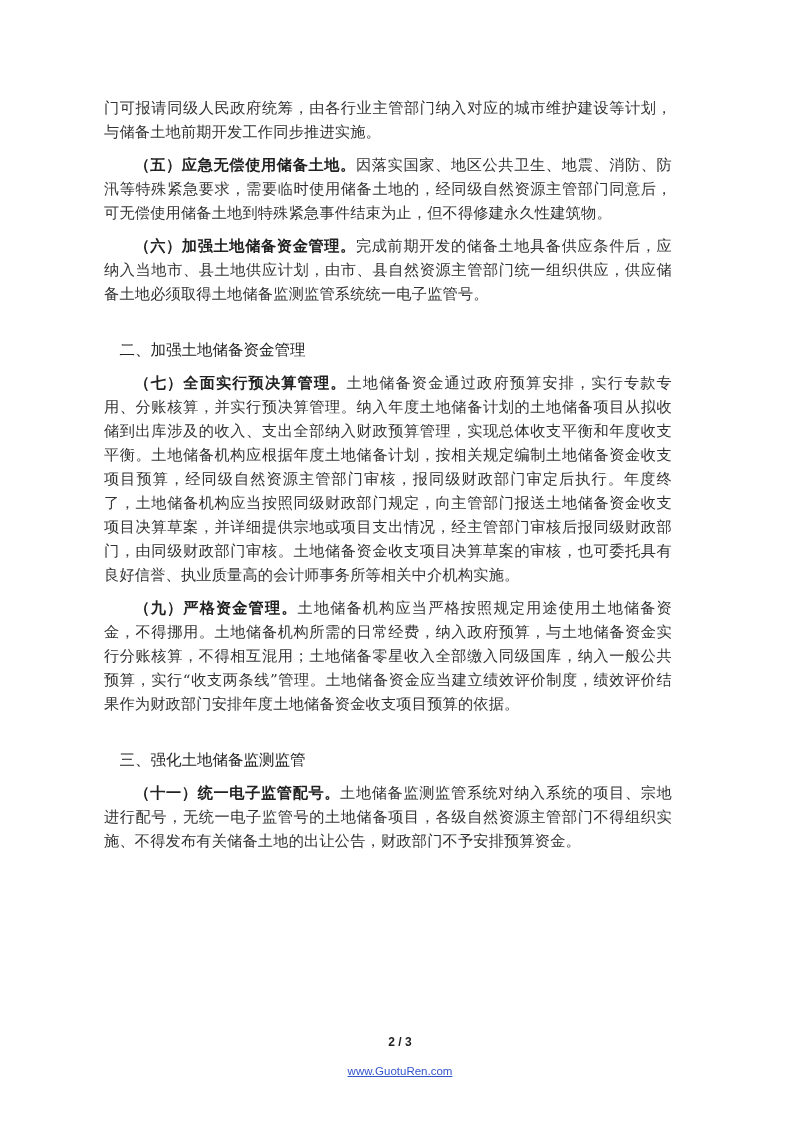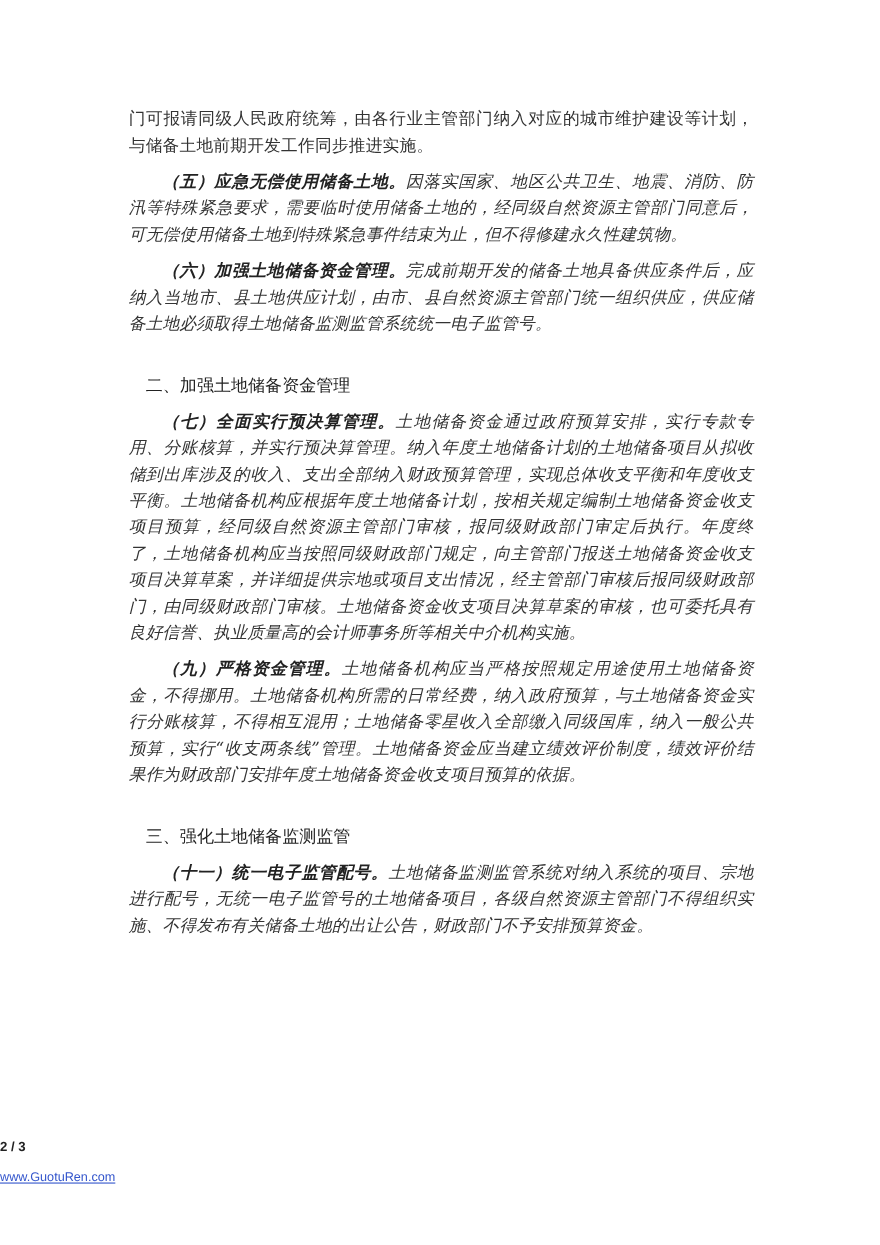--- a/index.html
+++ b/index.html
@@ -1,24 +1,24 @@
 <!DOCTYPE html>
 <html><head>
 <meta charset="utf-8">
 <style>
   html, body { margin: 0; padding: 0; background: #ffffff; }
   body { width: 800px; height: 1132px; position: relative; overflow: hidden;
          font-family: "DejaVu Serif", "Liberation Serif", serif; color: #333333; }
-  .page { position: absolute; left: 117px; top: 96px; width: 568px; }
+  .page { position: absolute; left: 104px; top: 96px; width: 568px; }
   .para { font-size: 15.2px; line-height: 24px; margin: 0 0 9px 0; text-align: justify; letter-spacing: 0.2px; }
-  .para.indent { text-indent: 2em; font-style: italic; }
+  .para.indent { text-indent: 2em; }
   .bold { font-family: "DejaVu Sans", "Liberation Sans", sans-serif; font-weight: bold; color: #222; }
   .heading { font-family: "DejaVu Sans", "Liberation Sans", sans-serif; font-weight: normal;
              font-size: 15.5px; line-height: 24px; color: #222; margin: 32px 0 9px 0; text-indent: 1em; }
-  .footer { position: absolute; left: 0; width: 800px; top: 1034px; text-align: left;
+  .footer { position: absolute; left: 0; width: 800px; top: 1034px; text-align: center;
             font-family: "Liberation Sans", "DejaVu Sans", sans-serif; }
   .pagenum { font-size: 12px; font-weight: bold; color: #222; line-height: 16px; }
   .site { font-size: 11.5px; color: #3355cc; text-decoration: underline; line-height: 16px; display: inline-block; margin-top: 13px; }
 </style>
 </head>
 <body>
 
 <div class="page">
   <p class="para">门可报请同级人民政府统筹，由各行业主管部门纳入对应的城市维护建设等计划，与储备土地前期开发工作同步推进实施。</p>
 

